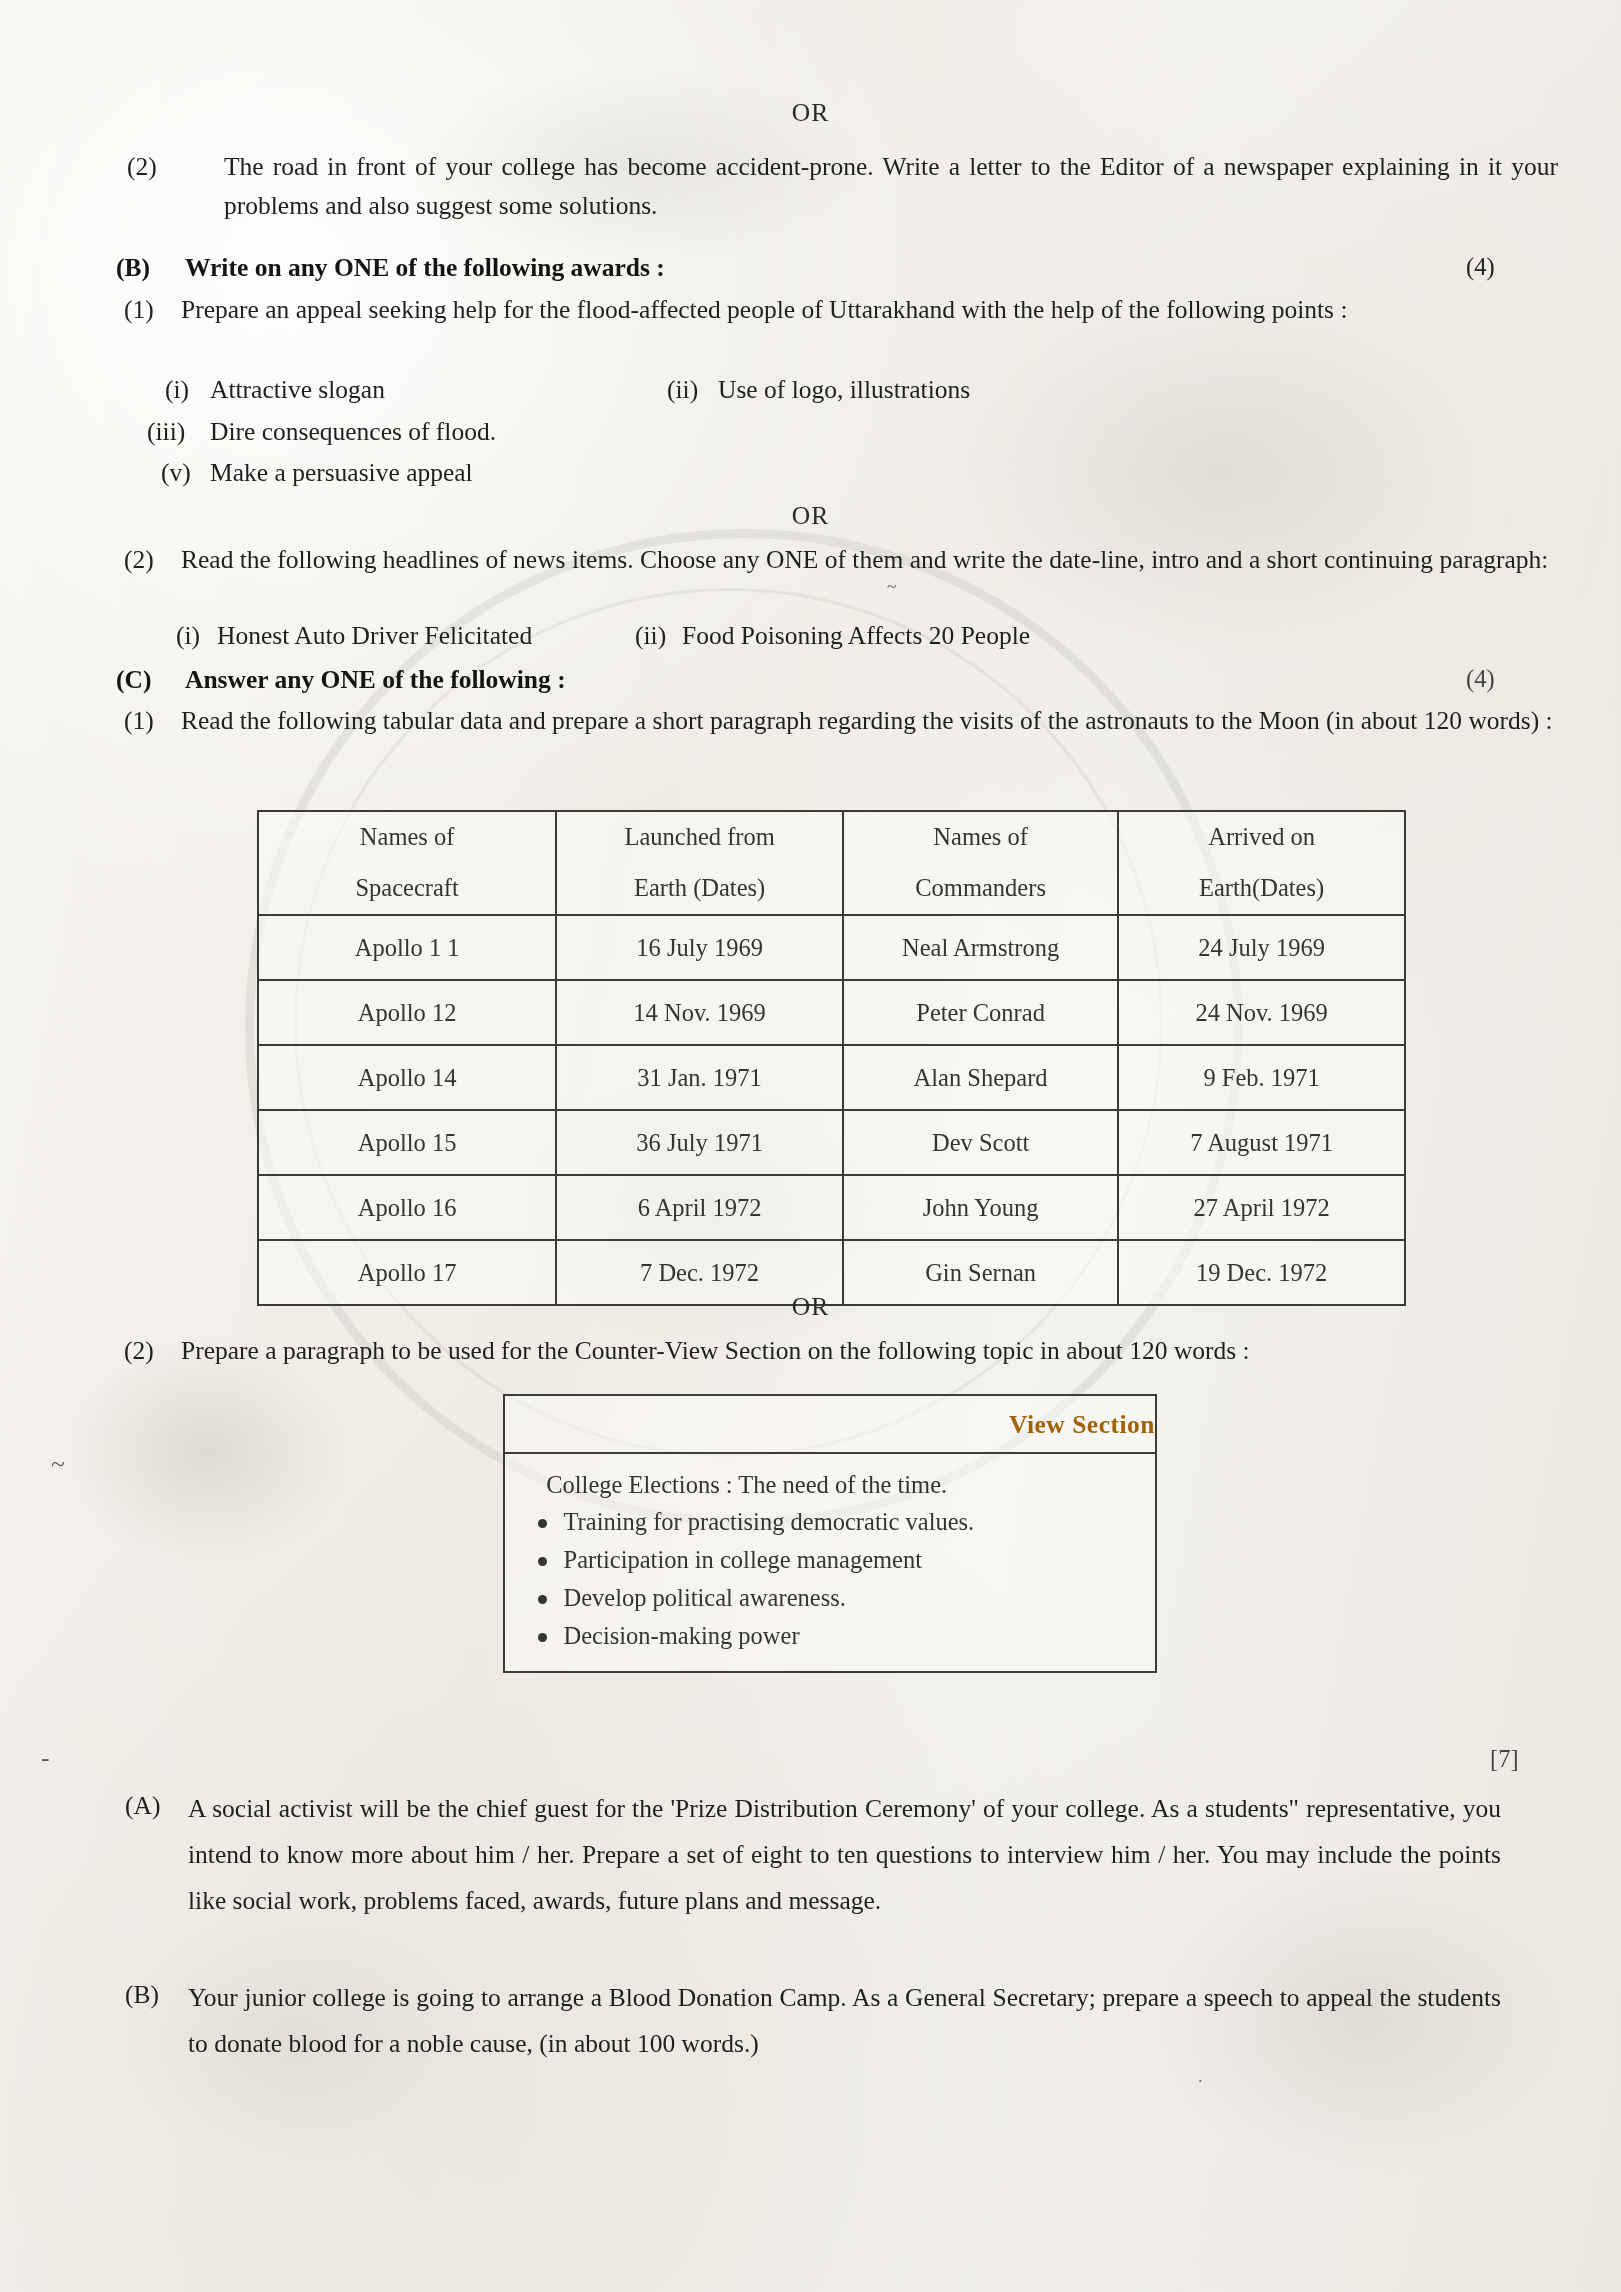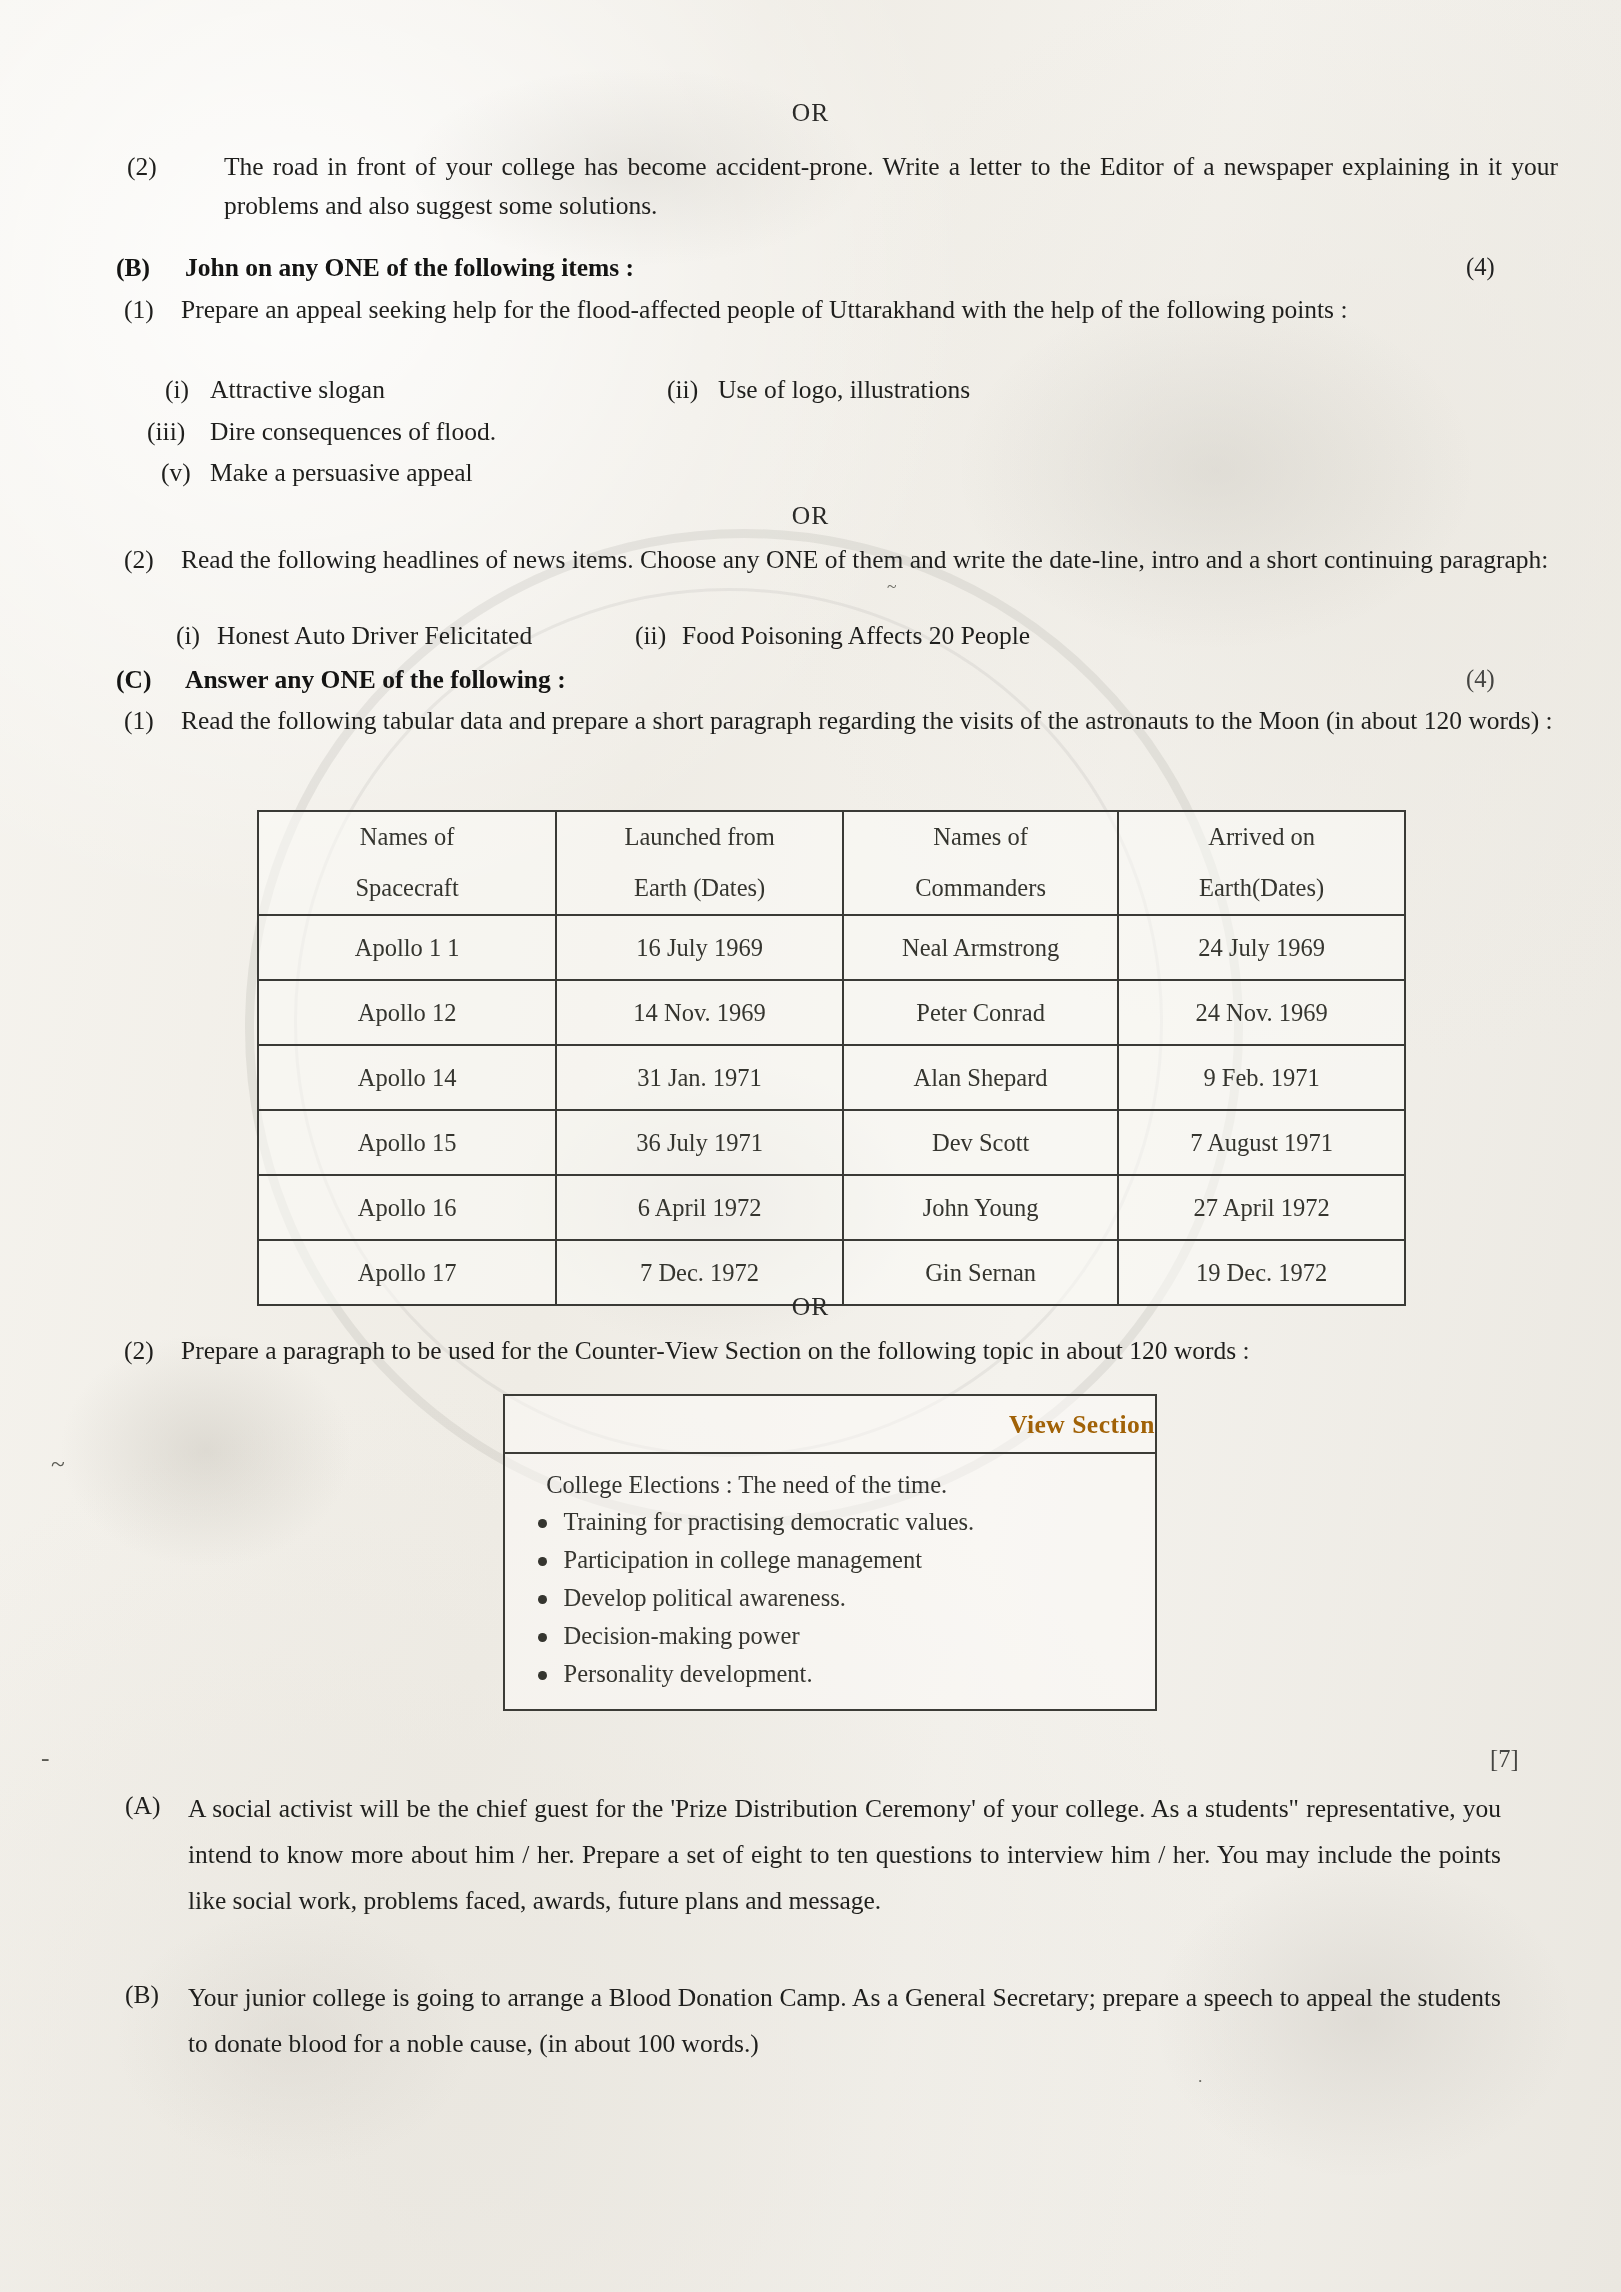--- a/index.html
+++ b/index.html
@@ -214,21 +214,21 @@
 
     <div class="center-or" style="top:98px;">OR</div>
 
     <div class="row" style="left:127px; top:147px; width:1431px;">
       <span class="marker body-text" style="width:61px;">(2)</span>
       <span class="body-text" style="width:1362px; text-align:justify;margin-left:36px;">The road in front of your college has become accident-prone. Write a letter to the Editor of a newspaper explaining in it your problems and also suggest some solutions.</span>
     </div>
 
     <div class="row" style="left:116px; top:248px; width:1274px;">
       <span class="marker body-text bold" style="width:69px;">(B)</span>
-      <span class="body-text bold">John on any ONE of the following items :</span>
+      <span class="body-text bold">Write on any ONE of the following awards :</span>
     </div>
     <div class="marks" style="left:1466px; top:253px;">(4)</div>
 
     <div class="row" style="left:124px; top:290px; width:1431px;">
       <span class="marker body-text" style="width:57px;">(1)</span>
       <span class="body-text" style="width:1372px;">Prepare an appeal seeking help for the flood-affected people of Uttarakhand with the help of the following points :</span>
     </div>
 
     <div class="row" style="left:165px; top:370px;">
       <span class="marker body-text" style="width:45px;">(i)</span>
@@ -346,21 +346,20 @@
 
     <div id="view-box">
       <div class="vb-title">View Section</div>
       <div class="vb-body">
         <div class="vb-topic">College Elections : The need of the time.</div>
         <ul>
           <li>Training for practising democratic values.</li>
           <li>Participation in college management</li>
           <li>Develop political awareness.</li>
           <li>Decision-making power</li>
-          <li>Personality development.</li>
         </ul>
       </div>
     </div>
 
     <div class="dash-mark" style="left:41px; top:1743px;">-</div>
     <div class="marks faded" style="left:1490px; top:1745px;">[7]</div>
 
     <div class="row faded2" style="left:125px; top:1786px; width:1382px;">
       <span class="marker body-text" style="width:63px;">(A)</span>
       <span class="body-text" style="width:1313px; line-height:46px; text-align:justify;">A social activist will be the chief guest for the 'Prize Distribution Ceremony' of your college. As a students" representative, you intend to know more about him / her. Prepare a set of eight to ten questions to interview him / her. You may include the points like social work, problems faced, awards, future plans and message.</span>

